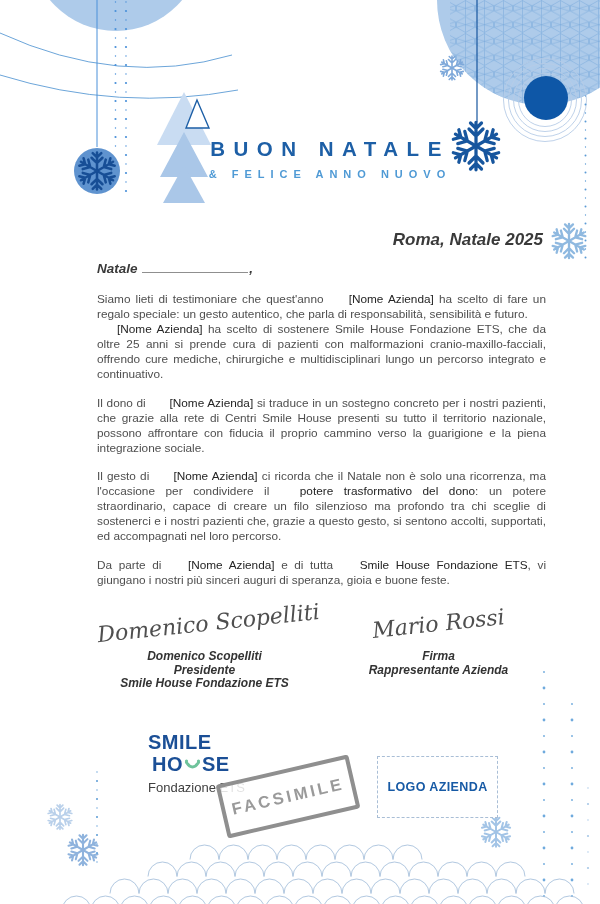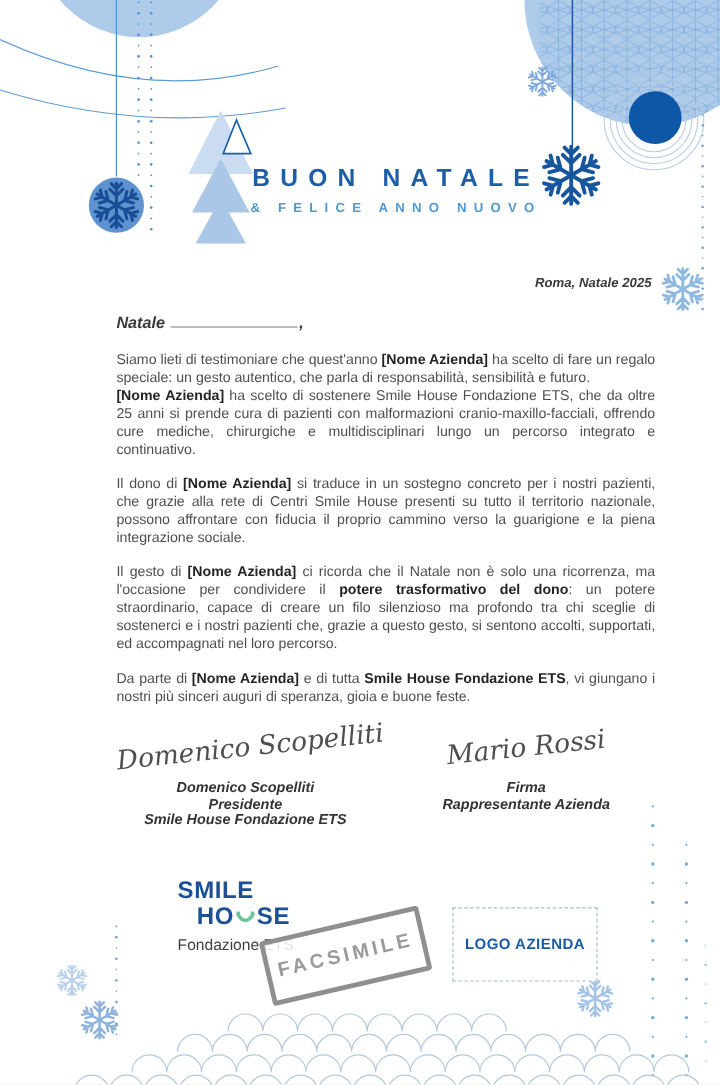--- a/index.html
+++ b/index.html
@@ -5,41 +5,41 @@
   html,body{margin:0;padding:0;background:#e8e8e8;}
   *{box-sizing:border-box;}
   #page{position:relative;width:600px;height:904px;background:#ffffff;overflow:hidden;
         font-family:"Liberation Sans",sans-serif;margin:0 auto;}
   #deco-svg{position:absolute;left:0;top:0;width:600px;height:904px;pointer-events:none;z-index:0;}
 
   
   #title-block{position:absolute;left:178px;top:137px;width:304px;text-align:center;z-index:1;}
   .title{font-size:20.5px;font-weight:700;letter-spacing:8.5px;color:#1d5fa6;white-space:nowrap;}
   .subtitle{font-size:11px;font-weight:700;letter-spacing:6px;color:#4f9ad5;margin-top:7px;white-space:nowrap;}
-  #date-line{position:absolute;right:57px;top:230px;font-size:11px;font-weight:700;font-style:italic;
+  #date-line{position:absolute;right:57px;top:230px;font-size:17px;font-weight:700;font-style:italic;
              color:#3a3a3a;z-index:1;margin-left:28px;}
 
   
   #letter{position:absolute;left:97px;top:261px;width:449px;z-index:1;}
   .salutation{font-size:13.5px;font-weight:700;font-style:italic;color:#3a3a3a;margin-bottom:16px;}
   .blank-line{display:inline-block;width:106px;border-bottom:1.2px solid #8f8f8f;height:11px;margin:0 1px;}
   .para{font-size:11.8px;line-height:15px;color:#4e4e4e;text-align:justify;margin:0 0 13.5px 0;}
-  .para strong{color:#242424;font-weight:700;}
+  .para strong{color:#242424;font-weight:400;margin-left:20px;}
 
   
   #signatures{position:absolute;left:97px;top:604px;width:449px;display:flex;justify-content:space-between;z-index:1;}
   .sig-col{width:215px;text-align:center;}
   .sig-script{font-family:"DejaVu Serif",serif;font-style:italic;font-size:22px;color:#4f4f4f;
               transform:rotate(-6deg);height:40px;line-height:40px;white-space:nowrap;}
   .sig-lines{font-size:12px;font-weight:700;font-style:italic;color:#333;line-height:13.5px;margin-top:6px;}
 
   
   #logo{position:absolute;left:148px;top:731px;z-index:1;}
   .logo-l1{font-size:20px;font-weight:800;letter-spacing:0.5px;color:#1b4f96;}
-  .logo-l2{font-size:20px;font-weight:800;letter-spacing:0.5px;color:#1b4f96;margin-left:16px;margin-top:-1px;
+  .logo-l2{font-size:20px;font-weight:800;letter-spacing:0.5px;color:#1b4f96;margin-left:4px;margin-top:-1px;
            display:flex;align-items:center;}
   .logo-l3{font-size:13px;color:#404040;margin-top:4px;}
   .smile-glyph{display:inline-block;margin:2px 1px 0 1px;}
 
   #stamp{position:absolute;left:220px;top:769px;width:136px;height:55px;border:4px solid #8f8f8f;
          border-radius:3px;transform:rotate(-13deg);display:flex;align-items:center;justify-content:center;
          background:rgba(255,255,255,.85);z-index:2;}
   #stamp span{font-size:16.5px;font-weight:800;letter-spacing:3px;color:#9a9a9a;}
 
   #logo-box{position:absolute;left:377px;top:756px;width:121px;height:62px;border:1.5px dashed #a9bed6;

